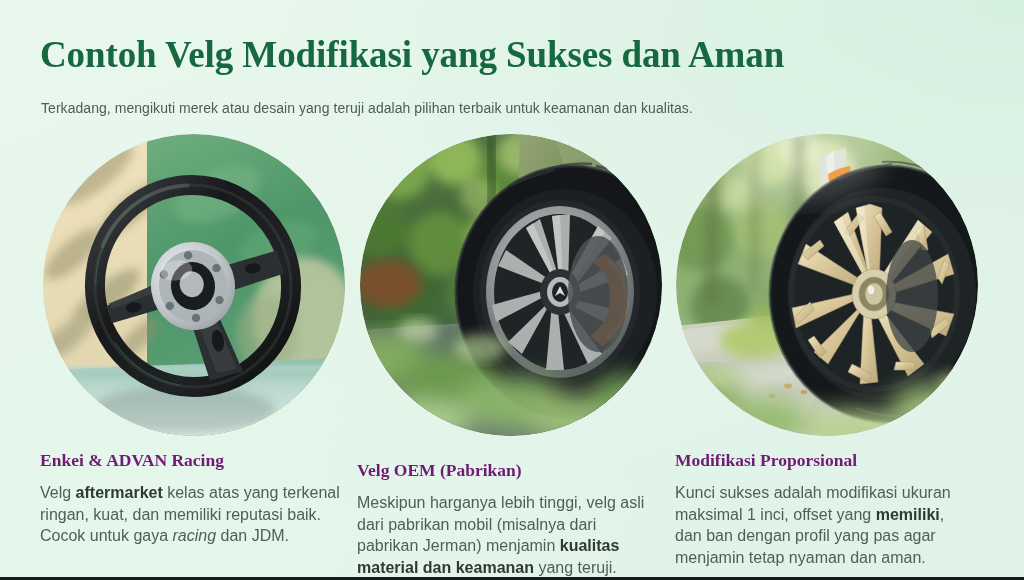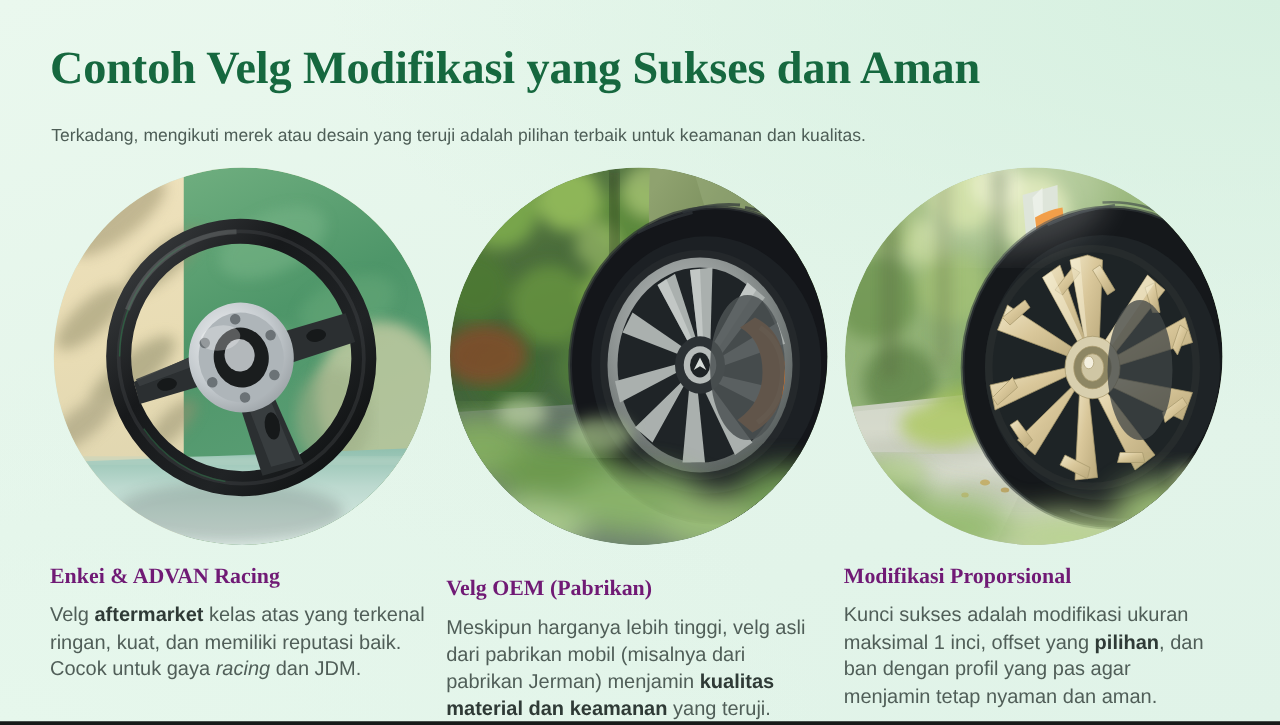--- a/index.html
+++ b/index.html
@@ -495,17 +495,17 @@
     <div class="card-body"><span>Velg </span><b>aftermarket</b><span> kelas atas yang terkenal ringan, kuat, dan memiliki reputasi baik. Cocok untuk gaya </span><i>racing</i><span> dan JDM.</span></div>
   </div>
 
   <div class="card k2">
     <div class="card-title">Velg OEM (Pabrikan)</div>
     <div class="card-body"><span>Meskipun harganya lebih tinggi, velg asli dari pabrikan mobil (misalnya dari pabrikan Jerman) menjamin </span><b>kualitas material dan keamanan</b><span> yang teruji.</span></div>
   </div>
 
   <div class="card k3">
     <div class="card-title">Modifikasi Proporsional</div>
-    <div class="card-body"><span>Kunci sukses adalah modifikasi ukuran maksimal 1 inci, offset yang </span><b>pilihan</b><span>, dan ban dengan profil yang pas agar menjamin tetap nyaman dan aman.</span></div>
+    <div class="card-body"><span>Kunci sukses adalah modifikasi ukuran maksimal 1 inci, offset yang </span><b>memiliki</b><span>, dan ban dengan profil yang pas agar menjamin tetap nyaman dan aman.</span></div>
   </div>
 
   <div class="bottom-rule"></div>
 </div>
 
 </body></html>

